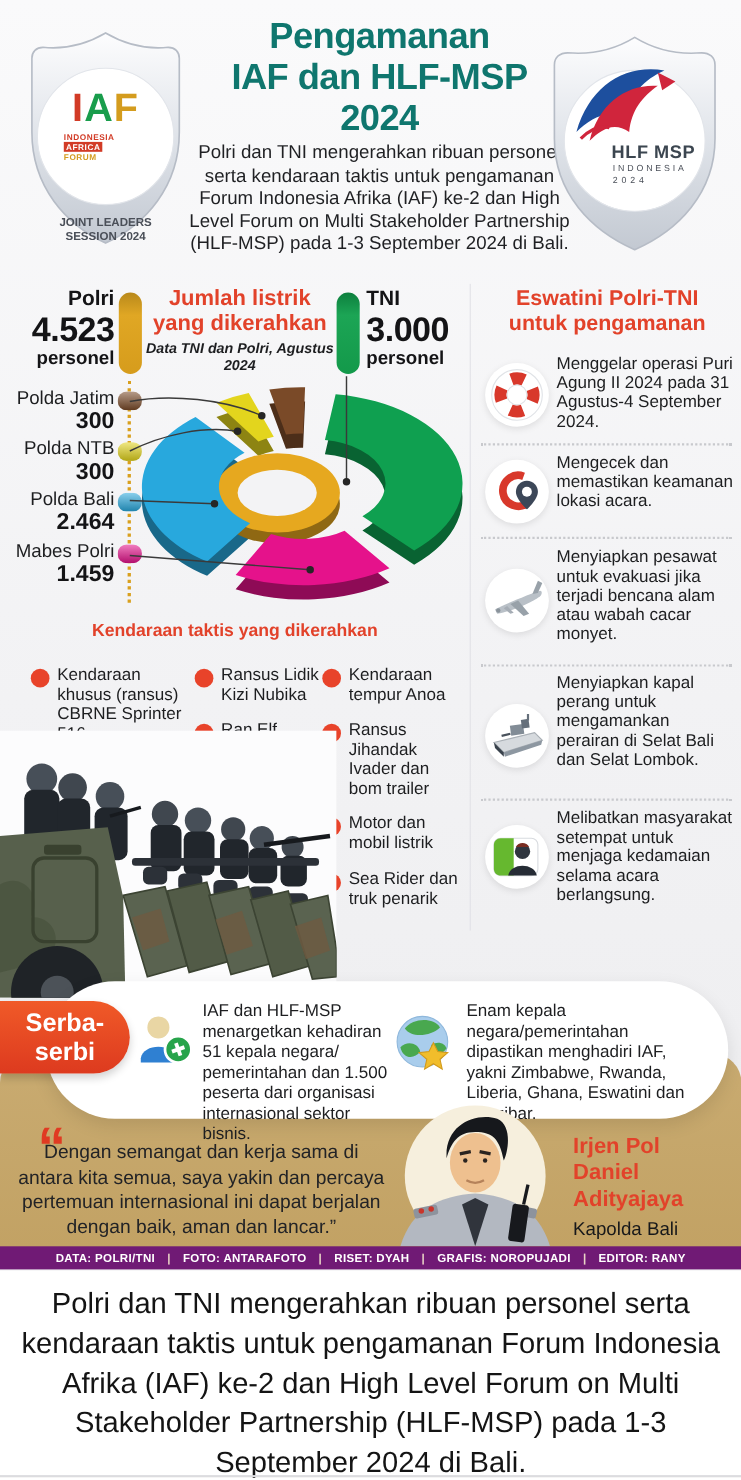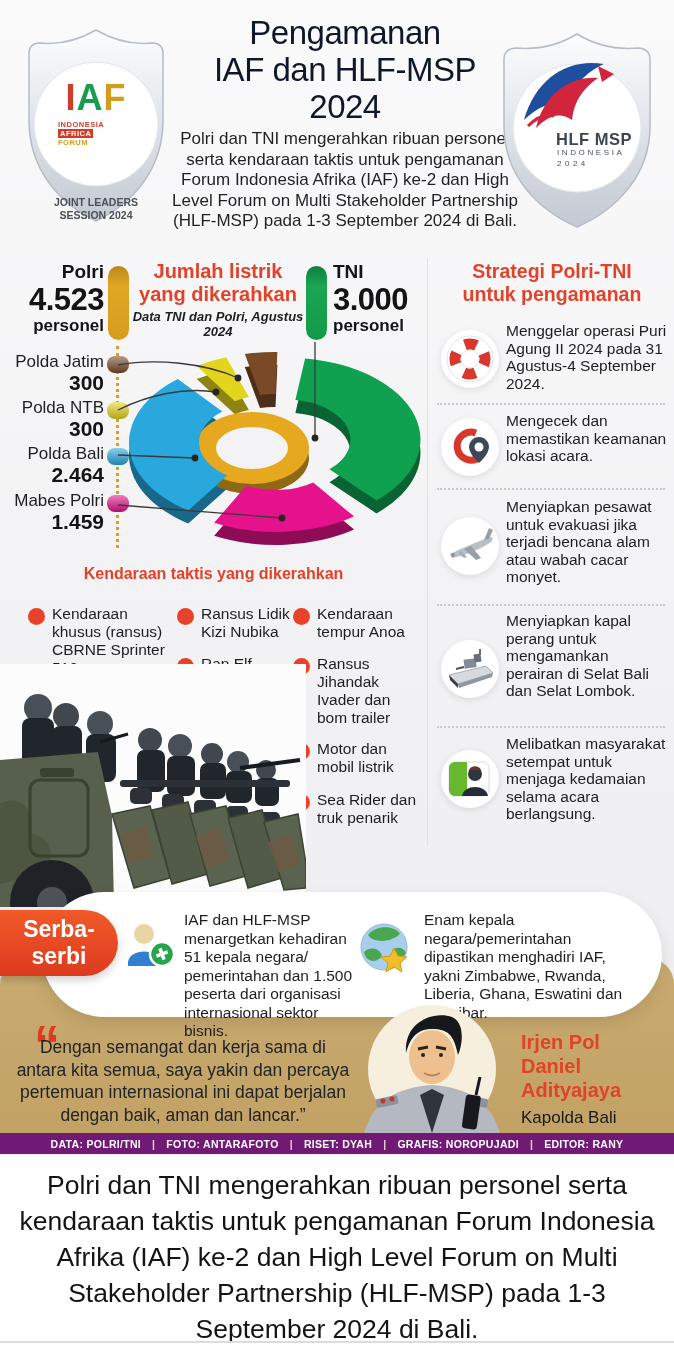--- a/index.html
+++ b/index.html
@@ -3,21 +3,21 @@
 <meta charset="utf-8">
 <style>
   * { margin:0; padding:0; box-sizing:border-box; }
   body { background:#fff; font-family:"Liberation Sans", sans-serif; }
   .canvas { position:relative; width:674px; height:1345px; background:#fff; overflow:hidden; }
   .info-bg { position:absolute; left:0; top:0; width:674px; height:1155px;
              background:linear-gradient(180deg,#fafafb 0%,#f2f2f4 55%,#ededef 100%); }
 
   
   .title { position:absolute; left:175px; top:14px; width:340px; text-align:center;
-           color:#0f172a; font-weight:normal; font-size:33px; line-height:37px; letter-spacing:-0.5px; }
+           color:#0f766e; font-weight:bold; font-size:33px; line-height:37px; letter-spacing:-0.5px; }
   .intro { position:absolute; left:168px; top:129px; width:354px; text-align:center;
            color:#1f2023; font-size:17px; line-height:20.5px; }
   .badge { position:absolute; }
   .badge svg { display:block; }
 
   
   .polri-block { position:absolute; right:570px; top:261px; width:110px; text-align:right; color:#141416; }
   .tni-block   { position:absolute; left:333px; top:261px; width:110px; text-align:left; color:#141416; }
   .force-label { font-size:19px; font-weight:bold; }
   .force-value { font-size:31px; font-weight:bold; letter-spacing:-0.5px; line-height:33px; }
@@ -209,21 +209,21 @@
         <circle cx="215" cy="100" r="3.4" fill="#262626"></circle>
         <circle cx="138" cy="40" r="3.4" fill="#262626"></circle>
         <circle cx="116" cy="54" r="3.4" fill="#262626"></circle>
         <circle cx="95" cy="120" r="3.4" fill="#262626"></circle>
         <circle cx="182" cy="180" r="3.4" fill="#262626"></circle>
       </svg>
   </div>
 
   <div class="v-divider"></div>
   <div class="strat-head">
-    <div>Strategi Polri-TNI</div>
+    <div>Eswatini Polri-TNI</div>
     <div>untuk pengamanan</div>
   </div>
 
   <div class="strat-icon" style="top:330px">
     <svg width="50" height="50" viewBox="0 0 50 50">
       <circle cx="25" cy="25" r="23" fill="#fff" stroke="#e0e3e7"></circle>
       <circle cx="25" cy="25" r="15" fill="none" stroke="#d8382b" stroke-width="11" stroke-dasharray="11.8 11.8" transform="rotate(-22 25 25)"></circle>
       <circle cx="25" cy="25" r="9" fill="#fff" stroke="#dfe2e6"></circle>
     </svg>
   </div>

